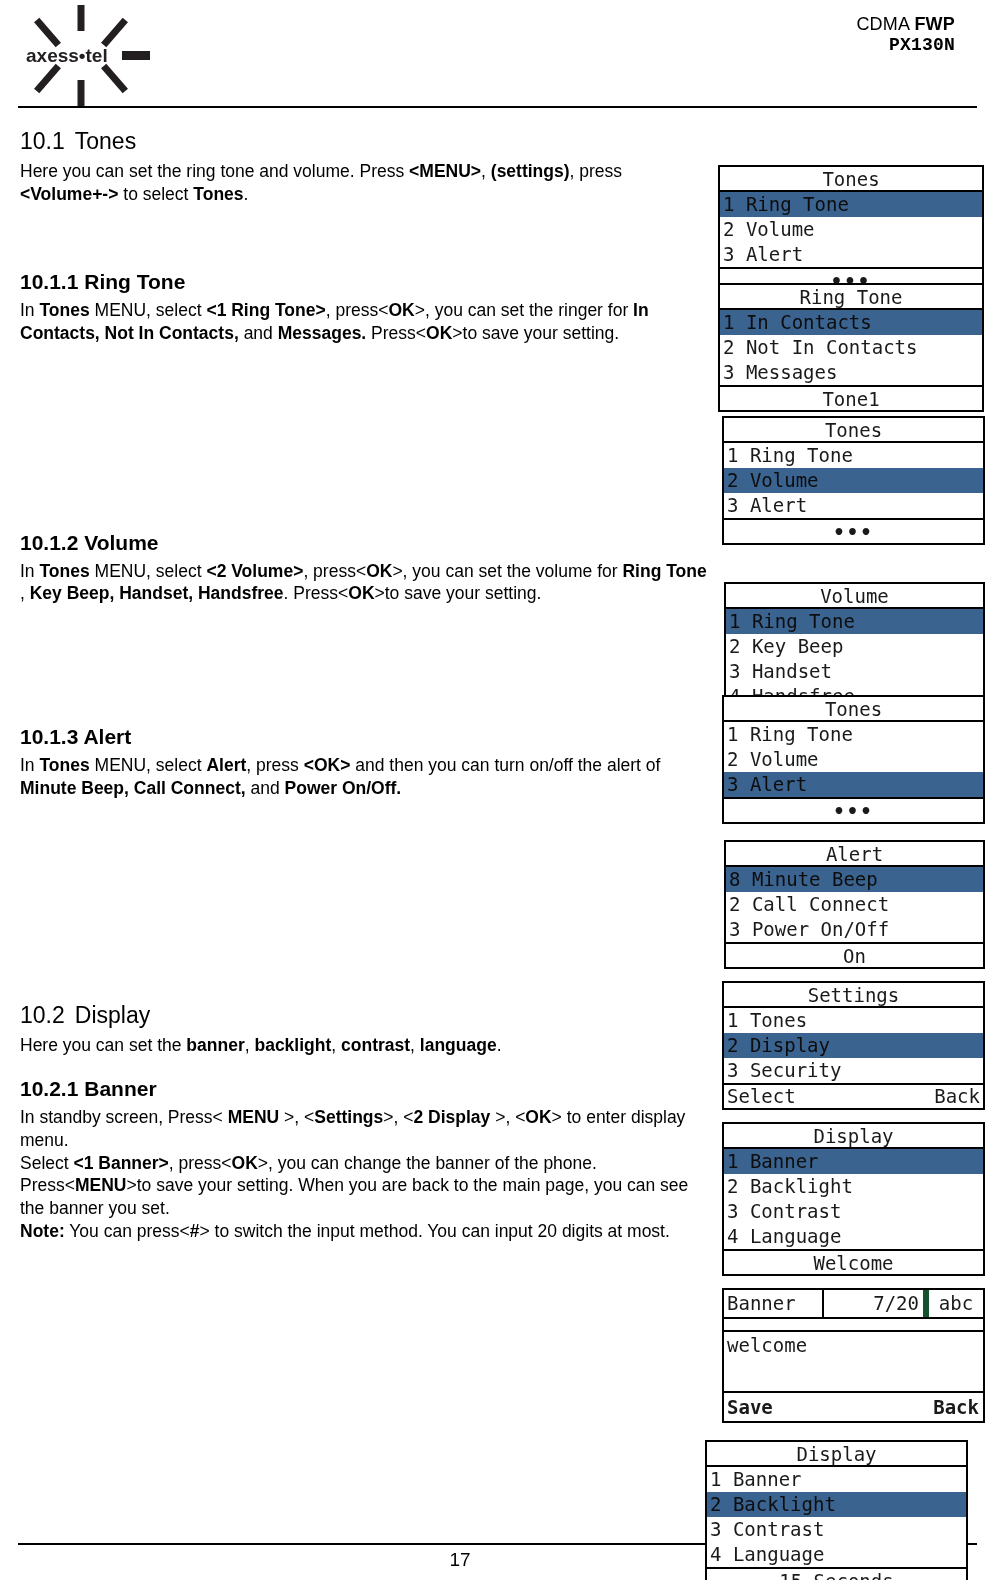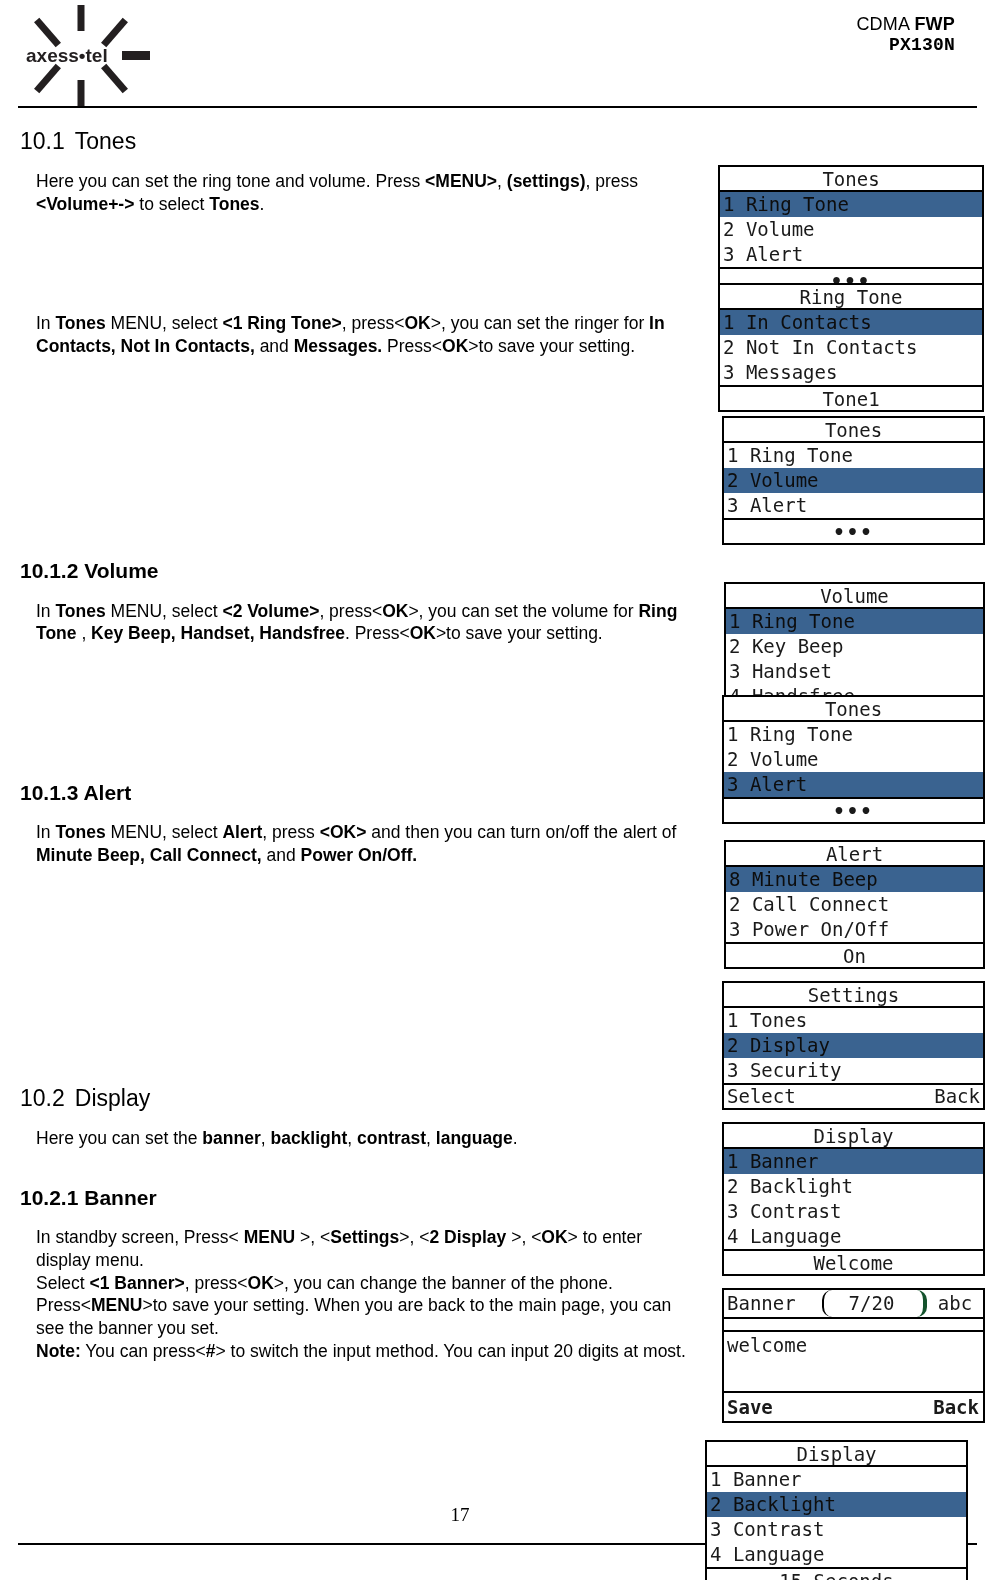--- a/index.html
+++ b/index.html
@@ -61,42 +61,42 @@
   h2.sec .num { margin-right: 10px; }
   h3.sub {
     font-size: 21px;
     font-weight: 700;
     margin: 0 0 5px 0;
     line-height: 1.15;
   }
   p.body {
     font-size: 17.5px;
     line-height: 1.30;
-    margin: 16px;
+    margin: 0;
   }
   .gap-a { height: 64px; }
   .gap-b { height: 120px; }
   .gap-c { height: 186px; }
   .gap-d { height: 16px; }
   .gap-e { height: 20px; }
 
   
   #footer-rule {
     position: absolute;
     left: 18px; top: 1543px;
     width: 959px; height: 0;
     border-top: 2.5px solid #000;
     z-index: 1;
   }
   #page-number {
     position: absolute;
-    left: 0; top: 1504px;
+    left: 0; top: 1549px;
     width: 920px;
     text-align: center;
-    font-family: Liberation Serif, serif;
+    font-family: Liberation Sans, sans-serif;
     font-size: 19px;
     z-index: 3;
   }
 
   
   .lcd {
     position: absolute;
     box-sizing: border-box;
     border: 2.5px solid #000;
     background: #fff;
@@ -145,25 +145,24 @@
     border-bottom: 2px solid #000;
   }
   #scr-banner .bhead .c1 {
     flex: 0 0 95px;
     line-height: 27px;
     padding-left: 3px;
   }
   #scr-banner .bhead .c2 {
     flex: 0 0 95px;
     line-height: 27px;
-    text-align: center;
+    text-align: right;
     padding-right: 4px;
     border-left: 2px solid #000;
-    border-right: 4px solid #14532d;
-    border-radius: 10px;
+    border-right: 6px solid #14532d;
   }
   #scr-banner .bhead .c3 {
     flex: 1 1 auto;
     line-height: 27px;
     text-align: center;
   }
   #scr-banner .spacer {
     height: 11px;
     border-bottom: 2px solid #000;
   }
@@ -218,20 +217,21 @@
 
 <div id="left-col">
 
   <h2 class="sec">
     <span class="num">10.1</span><span>Tones</span>
   </h2>
   <p class="body">Here you can set the ring tone and volume. Press <b>&lt;MENU&gt;</b>, <b>(settings)</b>, press <b>&lt;Volume+-&gt;</b> to select <b>Tones</b>.</p>
 
   <div class="gap-a"></div>
 
+  <h3 class="sub">10.1.1 Ring Tone</h3>
   <p class="body">In <b>Tones</b> MENU, select <b>&lt;1 Ring Tone&gt;</b>, press&lt;<b>OK</b>&gt;, you can set the ringer for <b>In Contacts, Not In Contacts,</b> and <b>Messages.</b> Press&lt;<b>OK</b>&gt;to save your setting.</p>
 
   <div class="gap-c"></div>
 
   <h3 class="sub">10.1.2 Volume</h3>
   <p class="body">In <b>Tones</b> MENU, select <b>&lt;2 Volume&gt;</b>, press&lt;<b>OK</b>&gt;, you can set the volume for <b>Ring Tone </b>, <b>Key Beep, Handset, Handsfree</b>. Press&lt;<b>OK</b>&gt;to save your setting.</p>
 
   <div class="gap-b"></div>
 
   <h3 class="sub">10.1.3 Alert</h3>

